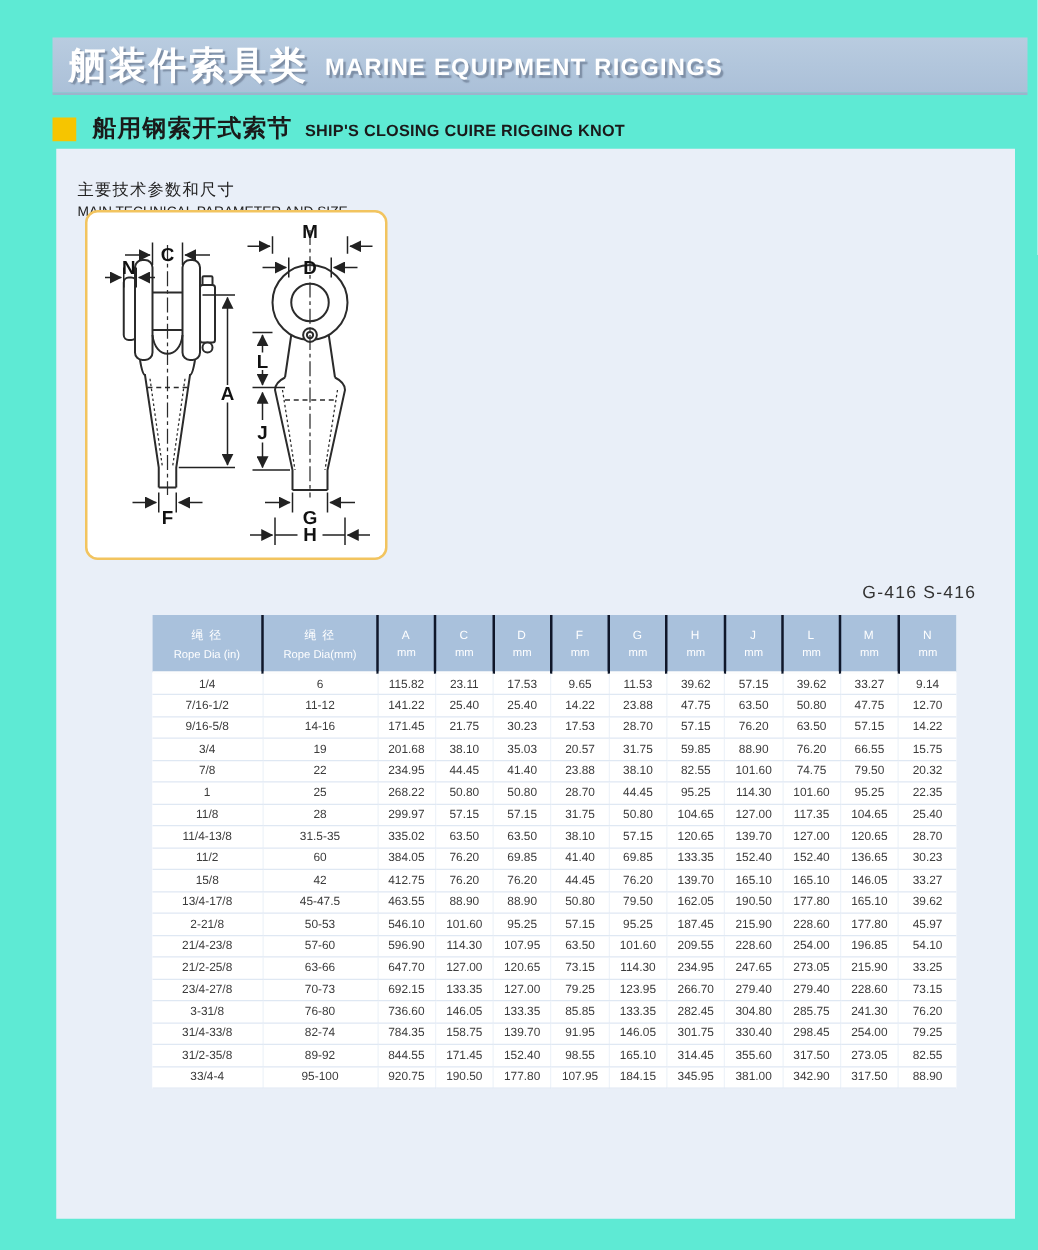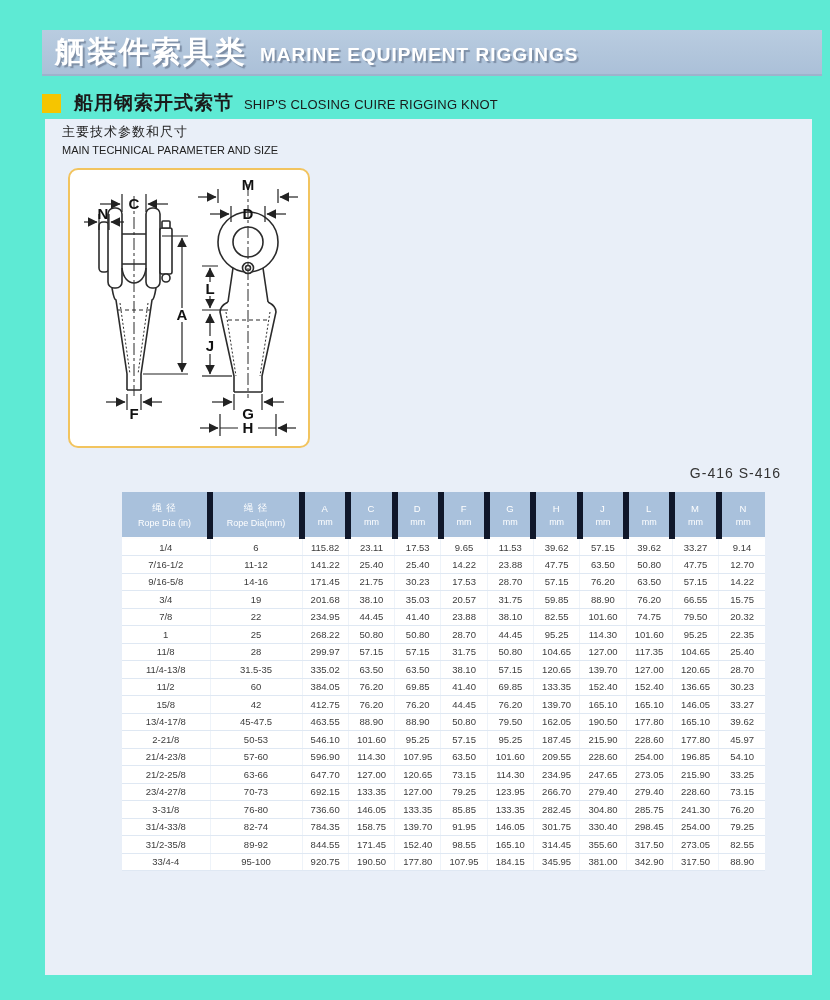--- a/index.html
+++ b/index.html
@@ -12,42 +12,42 @@
     display:flex; align-items:center; padding-left:13px; gap:13px; }
   .banner .zh { font-size:30px; font-weight:900; color:#ffffff; letter-spacing:2px;
     text-shadow:2px 2px 1px #7d8ea5; white-space:nowrap; }
   .banner .en { font-size:19px; font-weight:800; color:#ffffff; letter-spacing:1px;
     text-shadow:2px 2px 1px #7d8ea5; white-space:nowrap; padding-top:6px; }
 
   
   .section-head { position:absolute; left:42px; top:90px; display:flex; align-items:baseline; }
   .section-head .marker { width:19px; height:19px; background:#f6c500; align-self:center; margin-right:13px; }
   .section-head .zh { font-size:19px; font-weight:900; color:#1a1a1a; letter-spacing:1px; }
-  .section-head .en { font-size:13px; font-weight:400; color:#1a1a1a; margin-left:10px; letter-spacing:0.2px; }
+  .section-head .en { font-size:13px; font-weight:700; color:#1a1a1a; margin-left:10px; letter-spacing:0.2px; }
 
   
   .panel { position:absolute; left:45px; top:119px; width:767px; height:856px; background:#e9eff8; }
-  .subtitle { position:absolute; left:17px; top:4px; }
+  .subtitle { position:absolute; left:17px; top:24px; }
   .subtitle .zh { font-size:13px; color:#222; letter-spacing:1px; }
   .subtitle .en { font-size:11px; color:#222; margin-top:3px; }
 
   
   .diagram-box { position:absolute; left:23px; top:49px; width:242px; height:280px;
     background:#ffffff; border:2px solid #f2c45f; border-radius:10px; }
   .diagram-box svg { display:block; }
   .dim-label { font-family:"Liberation Sans", sans-serif; font-weight:bold; font-size:15px; fill:#111; }
 
   
   .model-label { position:absolute; right:31px; top:346px; font-size:14px; color:#333; letter-spacing:1px; }
 
   
   table.spec { position:absolute; left:77px; top:373px; width:643px; border-collapse:collapse;
     table-layout:fixed; background:#fff; }
   table.spec th { background:#a9c1dc; color:#ffffff; font-weight:normal; height:46px;
-    border-right:6px solid #0f172a; vertical-align:middle; text-align:center; }
+    border-right:2px solid #0f172a; vertical-align:middle; text-align:center; }
   table.spec th:last-child { border-right:none; }
   table.spec th .l1 { display:block; font-size:9.5px; letter-spacing:1px; }
   table.spec th .l2 { display:block; font-size:9px; margin-top:3px; letter-spacing:0; }
   table.spec td { height:17.5px; font-size:9.5px; color:#3c3c3c; text-align:center; vertical-align:middle;
     border-bottom:1px solid #dfe8f3; border-right:1px solid #eef3f9; background:#fff; white-space:nowrap; }
   table.spec td:last-child { border-right:none; }
   table.spec thead tr { border-bottom:2px solid #fdfdfd; }
 </style>
 </head>
 <body>

